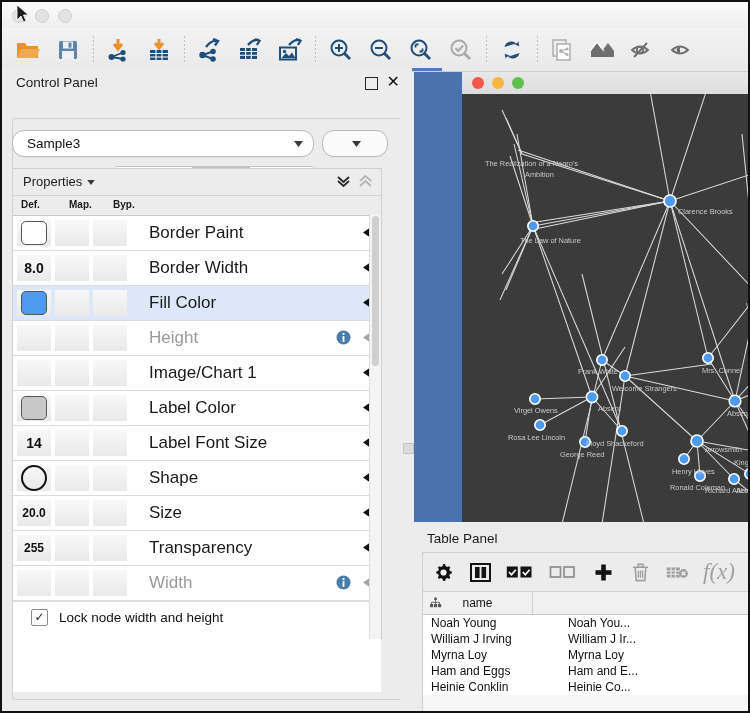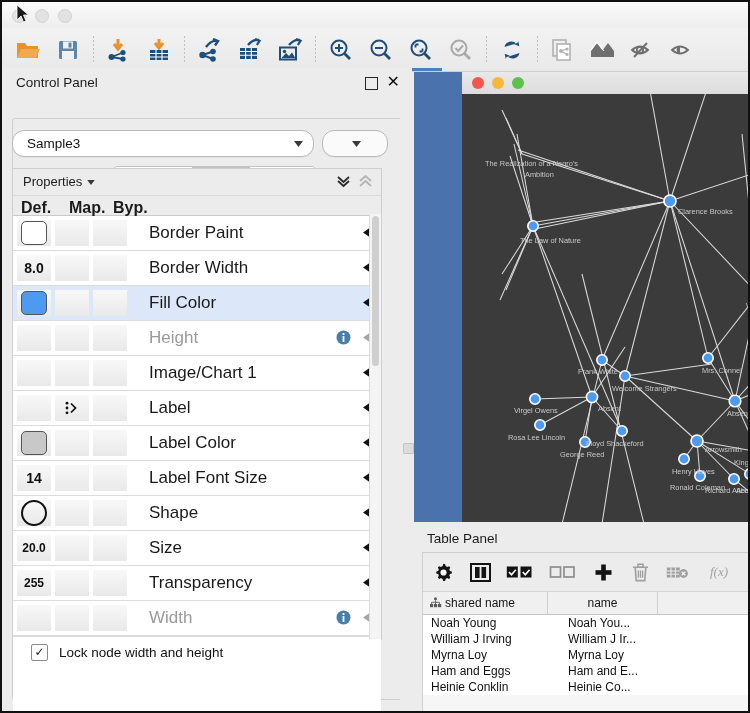--- a/index.html
+++ b/index.html
@@ -110,21 +110,21 @@
   .props-head{
     height:26px;background:#ececec;border-bottom:1px solid #d8d8d8;position:relative;
   }
   .props-head .ptitle{position:absolute;left:10px;top:5px;font-size:13px;color:#1c1c1c;}
   .props-head .pcaret{position:absolute;left:74px;top:11px;}
   .props-head .chev-d{position:absolute;right:30px;top:6px;}
   .props-head .chev-u{position:absolute;right:8px;top:6px;}
 
   .col-head{
     height:19px;background:#ececec;border-bottom:1px solid #cacaca;position:relative;
-    font-size:16px;font-weight:bold;color:#1b1b1b;
+    font-size:10px;font-weight:bold;color:#1b1b1b;
   }
   .col-head span{position:absolute;top:3px;}
   .ch-def{left:8px;}
   .ch-map{left:56px;}
   .ch-byp{left:100px;}
 
   .rows{background:#ffffff;}
   .prow{
     height:34px;display:flex;align-items:center;position:relative;
     border-bottom:1px solid #dcdcdc;background:#ffffff;
@@ -493,36 +493,20 @@
         <div class="prow">
           <div class="cell"></div>
           <div class="cell"></div>
           <div class="cell"></div>
           <div class="plabel">Image/Chart 1</div>
           <svg class="row-arrow" width="8" height="11" viewBox="0 0 8 11">
               <path d="M8 0 L8 11 L0 5.5 Z" fill="#121212"></path>
             </svg>
         </div>
 
-        <div class="prow">
-          <div class="cell"></div>
-          <div class="cell">
-            <svg width="16" height="14" viewBox="0 0 16 14">
-              <circle cx="3" cy="2.2" r="1.4" fill="#111"></circle>
-              <circle cx="3" cy="7" r="1.4" fill="#111"></circle>
-              <circle cx="3" cy="11.8" r="1.4" fill="#111"></circle>
-              <path d="M7 2.5 L11.5 7 L7 11.5" fill="none" stroke="#111" stroke-width="1.7"></path>
-            </svg>
-          </div>
-          <div class="cell"></div>
-          <div class="plabel">Label</div>
-          <svg class="row-arrow" width="8" height="11" viewBox="0 0 8 11">
-              <path d="M8 0 L8 11 L0 5.5 Z" fill="#121212"></path>
-            </svg>
-        </div>
 
         <div class="prow">
           <div class="cell">
               <div class="swatch" style="background:#c8c8c8"></div>
             </div>
           <div class="cell"></div>
           <div class="cell"></div>
           <div class="plabel">Label Color</div>
           <svg class="row-arrow" width="8" height="11" viewBox="0 0 8 11">
               <path d="M8 0 L8 11 L0 5.5 Z" fill="#121212"></path>
@@ -767,32 +751,31 @@
             </svg>
           </div>
           <div class="tpb" style="width:26px">
             <svg width="24" height="15" viewBox="0 0 24 15">
               <rect x="0.8" y="2.5" width="13" height="10" fill="#9f9f9f"></rect>
               <path d="M0.8 6 h13 M0.8 9.2 h13 M5 2.5 v10 M9.4 2.5 v10" stroke="#f0f0f0" stroke-width="1"></path>
               <circle cx="17.5" cy="8.5" r="4.4" fill="#9f9f9f"></circle>
               <path d="M15.7 6.7 l3.6 3.6 M19.3 6.7 l-3.6 3.6" stroke="#f0f0f0" stroke-width="1.5"></path>
             </svg>
           </div>
-          <div class="tpb" style="width:30px;font-style:italic;font-size:13px;color:#a2a2a2;font-family:'Liberation Serif',serif;">f(x)</div>
+          <div class="tpb" style="width:30px;font-style:italic;font-size:23px;color:#a2a2a2;font-family:'Liberation Serif',serif;">f(x)</div>
         </div>
 
         <div class="tbl-head">
           <svg class="tbl-icon" width="13" height="12" viewBox="0 0 13 12">
             <circle cx="6.5" cy="1.8" r="1.5" fill="#5a5a5a"></circle>
             <rect x="1" y="7" width="3.2" height="3.2" fill="#5a5a5a"></rect>
             <rect x="5" y="7" width="3.2" height="3.2" fill="#5a5a5a"></rect>
             <rect x="9" y="7" width="3.2" height="3.2" fill="#5a5a5a"></rect>
             <path d="M6.5 3.3 v2 M2.6 5.3 h7.8 M2.6 5.3 v1.7 M6.5 5.3 v1.7 M10.4 5.3 v1.7" stroke="#5a5a5a" stroke-width="0.9" fill="none"></path>
           </svg>
-          <div class="th c0">shared name</div>
           <div class="th c1">name</div>
           <div class="th c2"></div>
         </div>
 
         <div class="tbl-rows">
           <div class="trow">
             <div class="td c0">Noah Young</div>
             <div class="td c1">Noah You...</div>
           </div>
           <div class="trow">

